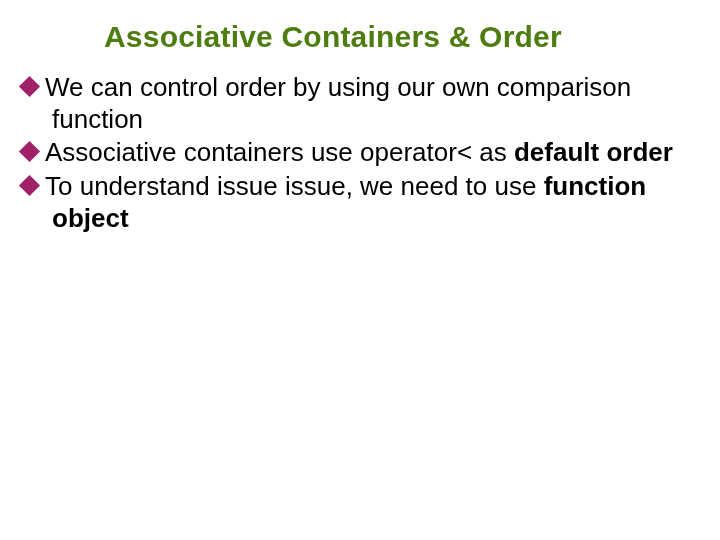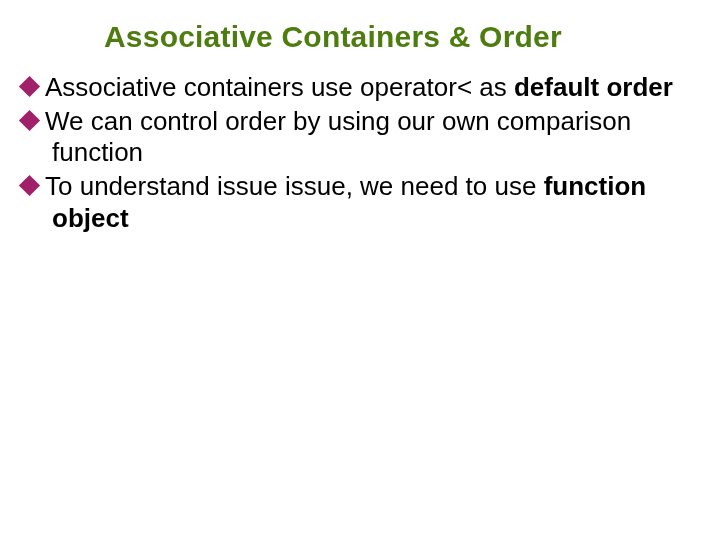--- a/index.html
+++ b/index.html
@@ -48,22 +48,22 @@
     }
     .bold { font-weight: bold; }
   </style>
 </head>
 <body>
 
 <div class="slide">
   <h1 class="title">Associative Containers &amp; Order</h1>
   <div class="bullets">
     <div class="bullet">
-      <span class="dia"></span><span>Associative containers use operator&lt; as </span><span class="bold">default order</span><span></span>
+      <span class="dia"></span><span>We can control order by using our own comparison function</span><span class="bold"></span><span></span>
     </div>
     <div class="bullet">
-      <span class="dia"></span><span>We can control order by using our own comparison function</span><span class="bold"></span><span></span>
+      <span class="dia"></span><span>Associative containers use operator&lt; as </span><span class="bold">default order</span><span></span>
     </div>
     <div class="bullet">
       <span class="dia"></span><span>To understand issue issue, we need to use </span><span class="bold">function object</span><span></span>
     </div>
   </div>
 </div>
 
 </body></html>

